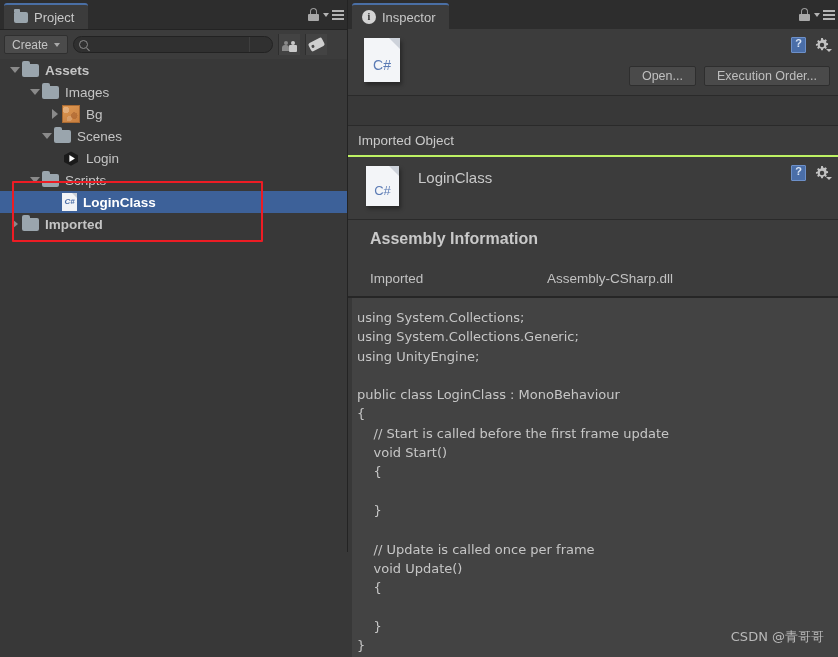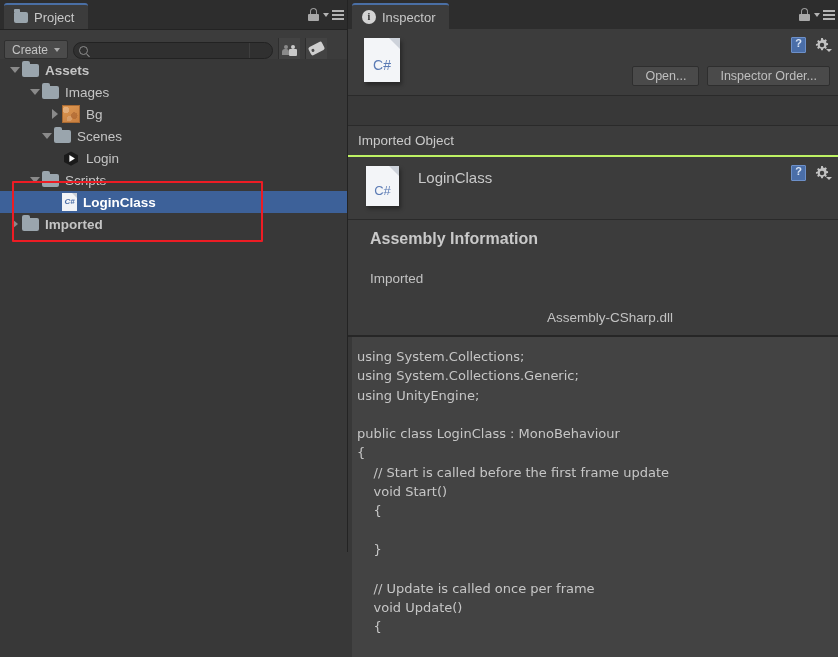--- a/index.html
+++ b/index.html
@@ -109,21 +109,21 @@
     content: ""; position: absolute; left: 0; top: -2.5px;
     width: 6px; height: 3px; background: #9aa5ad; border-radius: 1px 1px 0 0;
   }
 
   
   .proj-toolbar {
     height: 29px;
     background: #3c3c3c;
     border-bottom: 6px solid #737373;
     display: flex;
-    align-items: flex-end;
+    align-items: center;
     padding: 0 4px;
     gap: 5px;
   }
   .create-btn {
     height: 19px;
     display: flex; align-items: center; gap: 6px;
     padding: 0 7px;
     background: #4b4b4b;
     border: 1px solid #2f2f2f;
     border-radius: 2px;
@@ -360,21 +360,21 @@
     font-size: 15px; color: #c9c9c9;
   }
 
   .asm-block { background: #3c3c3c; padding: 10px 0 10px 0; }
   .asm-title {
     font-size: 16px; font-weight: bold; color: #c9c9c9;
     padding-left: 22px; margin-bottom: 23px;
   }
   .asm-row { display: flex; padding-left: 22px; font-size: 13.5px; color: #c2c2c2; }
   .asm-row .k { width: 177px; }
-  .asm-row .v { color: #c2c2c2; margin-top: 39px; }
+  .asm-row .v { color: #c2c2c2; }
 
   .code-area {
     position: relative;
     background: #434343;
     border-top: 2px solid #262626;
     padding: 10px 0 0 0;
     height: 352px;
     overflow: hidden;
   }
   .code-area::before {
@@ -571,21 +571,21 @@
           <span class="gear-ico">
             <svg viewBox="0 0 18 18" width="16" height="16">
               <path fill="#c2c2c2" d="M8 1.2h2l.3 1.7 1.4.6 1.4-1 1.4 1.4-1 1.4.6 1.4 1.7.3v2l-1.7.3-.6 1.4 1 1.4-1.4 1.4-1.4-1-1.4.6-.3 1.7H8l-.3-1.7-1.4-.6-1.4 1-1.4-1.4 1-1.4-.6-1.4L2.2 10V8l1.7-.3.6-1.4-1-1.4 1.4-1.4 1.4 1 1.4-.6z"></path>
               <circle cx="9" cy="9" r="2.5" fill="#3c3c3c"></circle>
             </svg>
             <i style="position:absolute;right:-2px;bottom:1px;width:0;height:0;border-left:3px solid transparent;border-right:3px solid transparent;border-top:3.5px solid #c2c2c2;"></i>
           </span>
         </div>
         <div class="btn-row">
           <div class="u-btn">Open...</div>
-          <div class="u-btn">Inspector Order...</div>
+          <div class="u-btn">Execution Order...</div>
         </div>
       </div>
 
       <div class="section-gap"></div>
 
       <div class="section-bar">
         <span>Imported Object</span>
       </div>
 
       <div class="obj-header">

